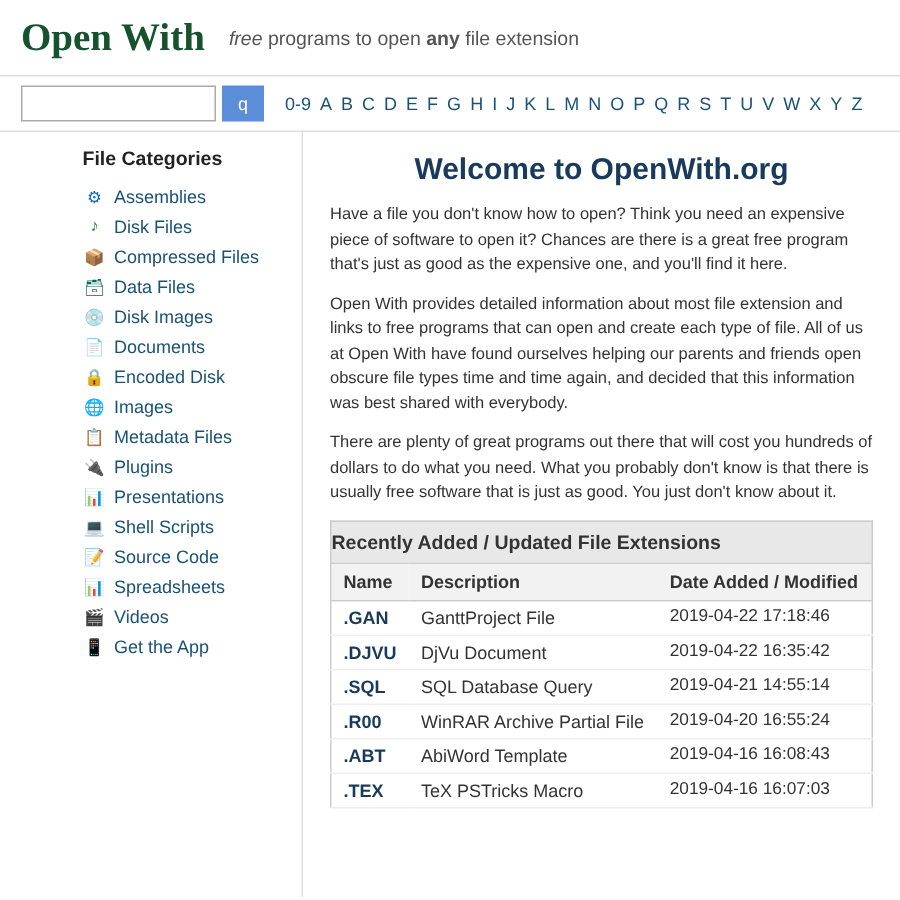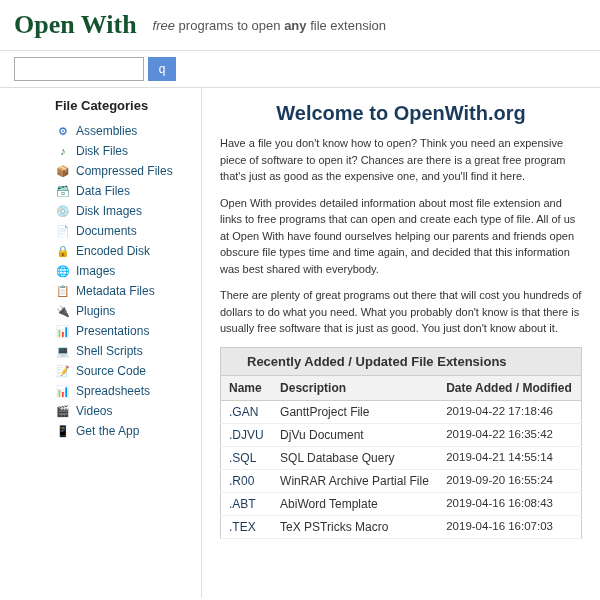--- a/index.html
+++ b/index.html
@@ -132,21 +132,21 @@
     .intro-text {
       font-size: 11px;
       color: #333;
       line-height: 1.5;
       margin-bottom: 10px;
     }
     
     .table-header-box {
       background: #e8e8e8;
       border: 1px solid #ccc;
-      padding: 6px 26px;
+      padding: 6px 0;
       font-weight: bold;
       font-size: 13px;
       margin-bottom: 0;
       border-bottom: none;
     }
     .file-ext-table {
       width: 100%;
       border-collapse: collapse;
       border: 1px solid #ccc;
       font-size: 12px;
@@ -156,36 +156,65 @@
       padding: 5px 8px;
       text-align: left;
       border-bottom: 1px solid #ccc;
       font-weight: bold;
     }
     .file-ext-table td {
       padding: 4px 8px;
       border-bottom: 1px solid #eee;
       vertical-align: top;
     }
-    .ext-name { font-weight: normal; color: #1a3a5c; }
+    .ext-name { font-weight: bold; color: #1a3a5c; }
     .date-col { white-space: nowrap; font-size: 11.5px; }
   </style>
 </head>
 <body>
 
 <div id="header">
   <span class="logo-text">Open With</span>
   <span class="tagline">
     <em>free</em><span> programs to open </span><strong>any</strong><span> file extension</span>
   </span>
 </div>
 
 <div id="search-bar">
   <input type="text" style="">
   <button>q</button>
+  <div class="alpha-nav" id="alpha-nav-container">
+      <a href="#">0-9</a>
+      <a href="#">A</a>
+      <a href="#">B</a>
+      <a href="#">C</a>
+      <a href="#">D</a>
+      <a href="#">E</a>
+      <a href="#">F</a>
+      <a href="#">G</a>
+      <a href="#">H</a>
+      <a href="#">I</a>
+      <a href="#">J</a>
+      <a href="#">K</a>
+      <a href="#">L</a>
+      <a href="#">M</a>
+      <a href="#">N</a>
+      <a href="#">O</a>
+      <a href="#">P</a>
+      <a href="#">Q</a>
+      <a href="#">R</a>
+      <a href="#">S</a>
+      <a href="#">T</a>
+      <a href="#">U</a>
+      <a href="#">V</a>
+      <a href="#">W</a>
+      <a href="#">X</a>
+      <a href="#">Y</a>
+      <a href="#">Z</a>
+    </div>
 </div>
 
 <div id="main-layout">
 
   <div id="sidebar">
     <h3>File Categories</h3>
     <div id="sidebar-items">
         <a href="#" class="sidebar-item">
           <span class="sidebar-icon icon-blue">⚙</span>
           <span>Assemblies</span>
@@ -280,21 +309,21 @@
       <td class="date-col">2019-04-22 16:35:42</td>
     </tr>
           <tr>
       <td class="ext-name">.SQL</td>
       <td>SQL Database Query</td>
       <td class="date-col">2019-04-21 14:55:14</td>
     </tr>
           <tr>
       <td class="ext-name">.R00</td>
       <td>WinRAR Archive Partial File</td>
-      <td class="date-col">2019-09-20 16:55:24</td>
+      <td class="date-col">2019-04-20 16:55:24</td>
     </tr>
           <tr>
       <td class="ext-name">.ABT</td>
       <td>AbiWord Template</td>
       <td class="date-col">2019-04-16 16:08:43</td>
     </tr>
           <tr>
       <td class="ext-name">.TEX</td>
       <td>TeX PSTricks Macro</td>
       <td class="date-col">2019-04-16 16:07:03</td>

